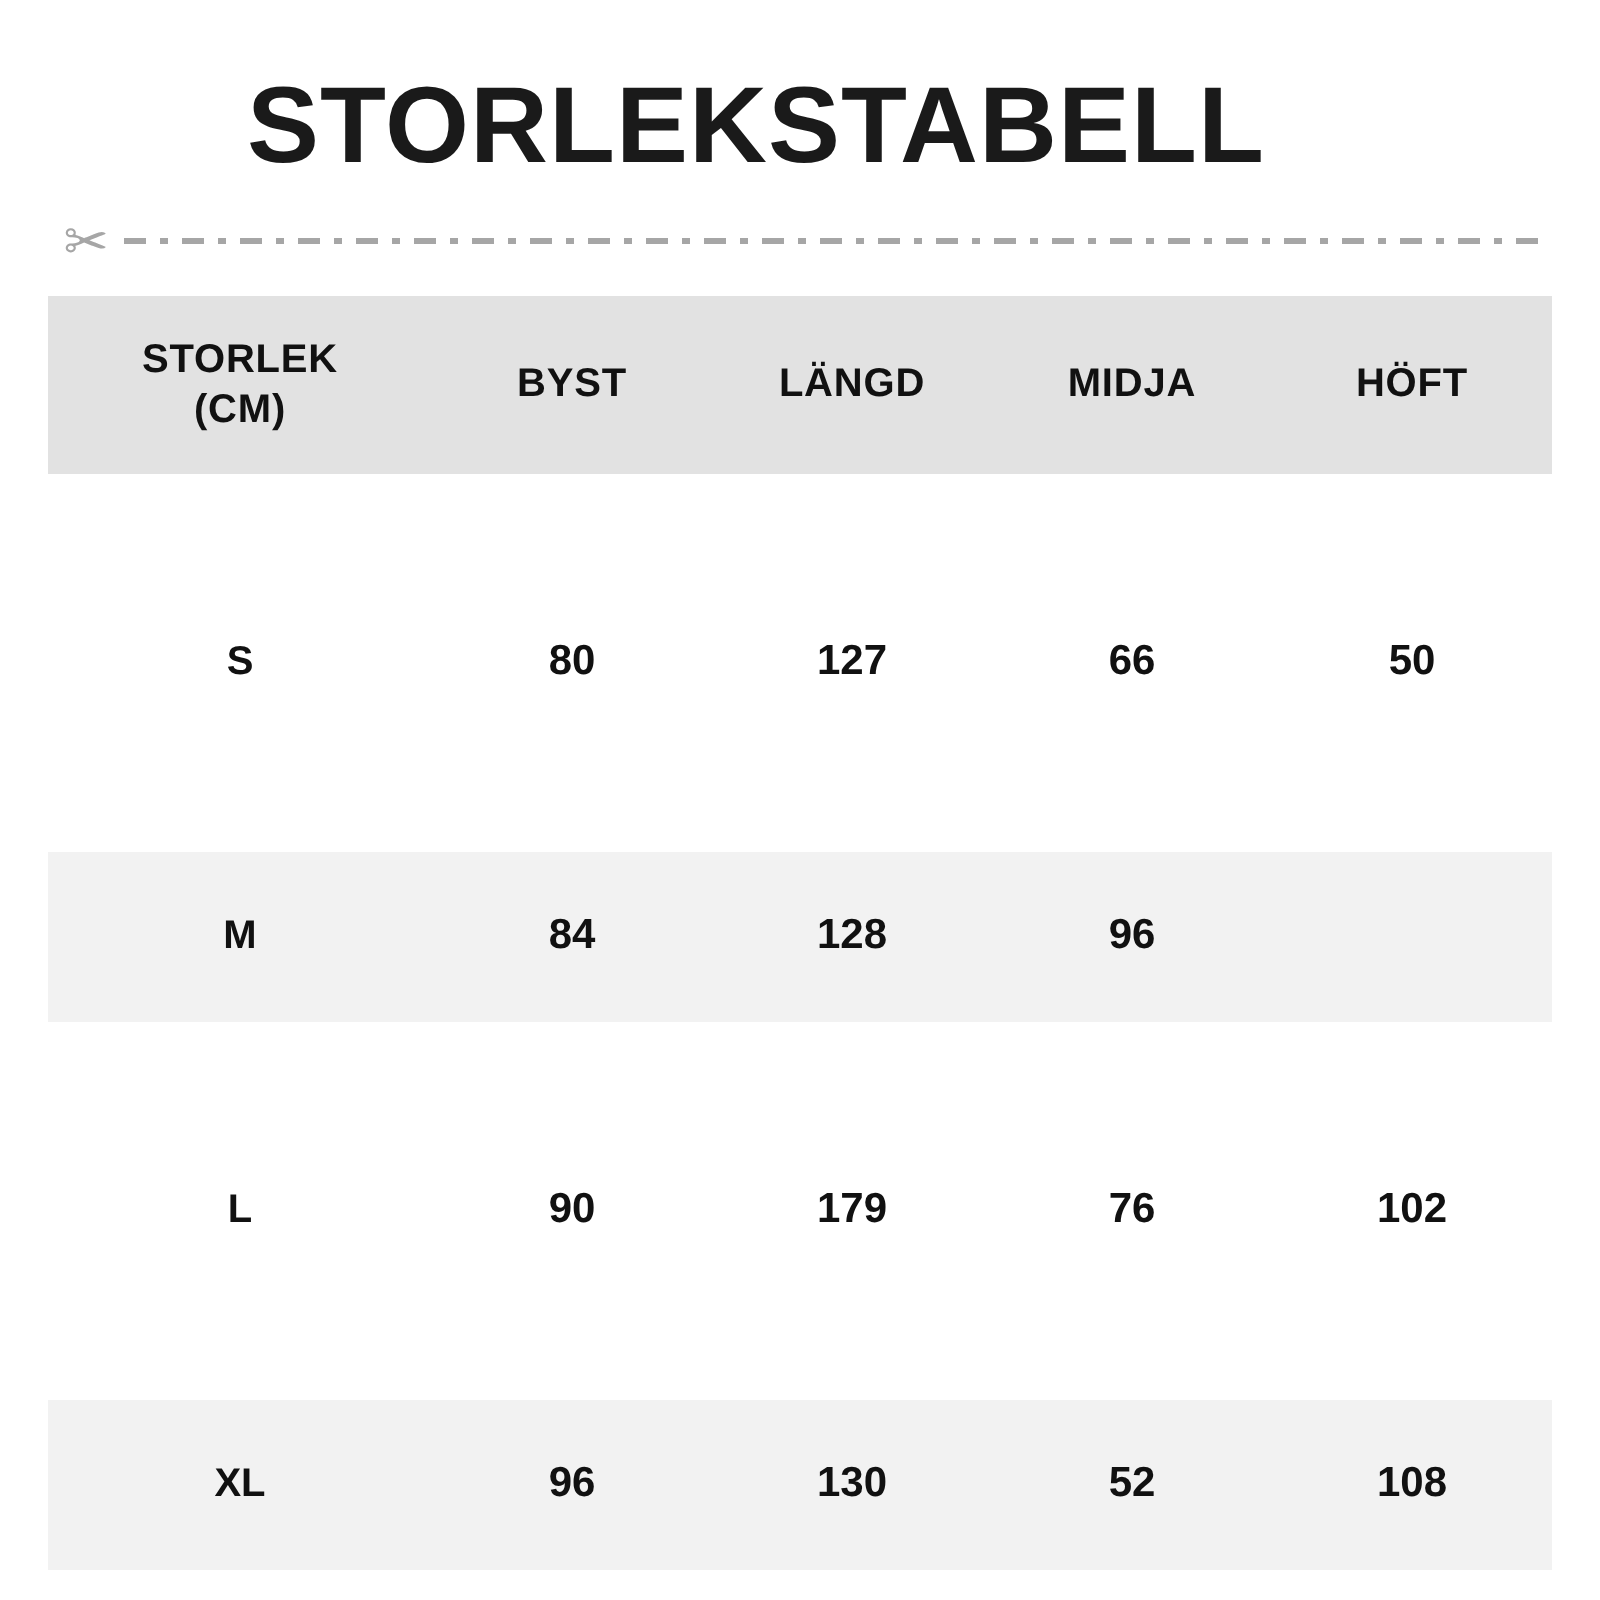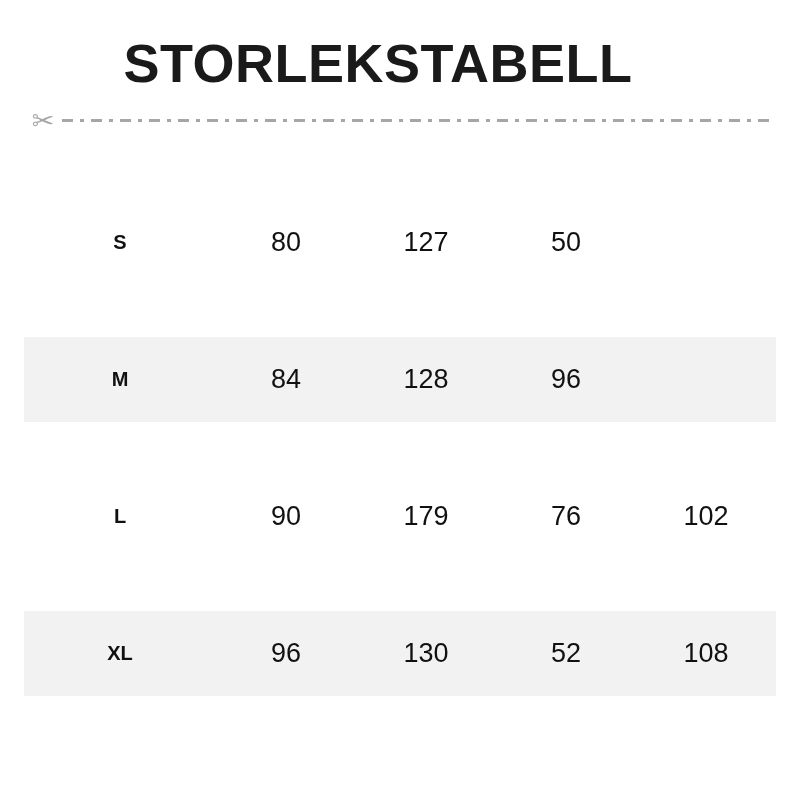--- a/index.html
+++ b/index.html
@@ -109,22 +109,22 @@
   .row.header .cell {
     font-weight: bold;
     font-size: 20px;
     letter-spacing: 0.4px;
   }
   .row.data .cell.size-col {
     font-weight: bold;
     font-size: 20px;
   }
   .row.data .cell.val {
-    font-weight: normal;
-    font-size: 27px;
+    font-weight: bold;
+    font-size: 21px;
   }
   .hdr-line2 {
     display: block;
   }
 </style>
 </head>
 <body>
 
 <div class="page">
 
@@ -132,27 +132,38 @@
 
   <div class="cutline">
     <div class="scissors">✂</div>
     <svg class="dashrule" viewBox="0 0 714 3" preserveAspectRatio="none">
       <line x1="0" y1="1.5" x2="714" y2="1.5" stroke="#a6a6a6" stroke-width="3" stroke-dasharray="11 7 4 7"></line>
     </svg>
   </div>
 
   <div class="table">
 
+    <div class="row header">
+      <div class="cell size-col">
+        <span>STORLEK</span>
+        <span class="hdr-line2">(CM)</span>
+      </div>
+      <div class="cell">BYST</div>
+      <div class="cell">LÄNGD</div>
+      <div class="cell">MIDJA</div>
+      <div class="cell">HÖFT</div>
+    </div>
 
     <div class="spacer"></div>
 
     <div class="row data">
       <div class="cell size-col">S</div>
       <div class="cell val">80</div>
       <div class="cell val">127</div>
+      <div class="cell val">66</div>
       <div class="cell val">50</div>
     </div>
 
     <div class="spacer"></div>
 
     <div class="row data striped">
       <div class="cell size-col">M</div>
       <div class="cell val">84</div>
       <div class="cell val">128</div>
       <div class="cell val">96</div>

